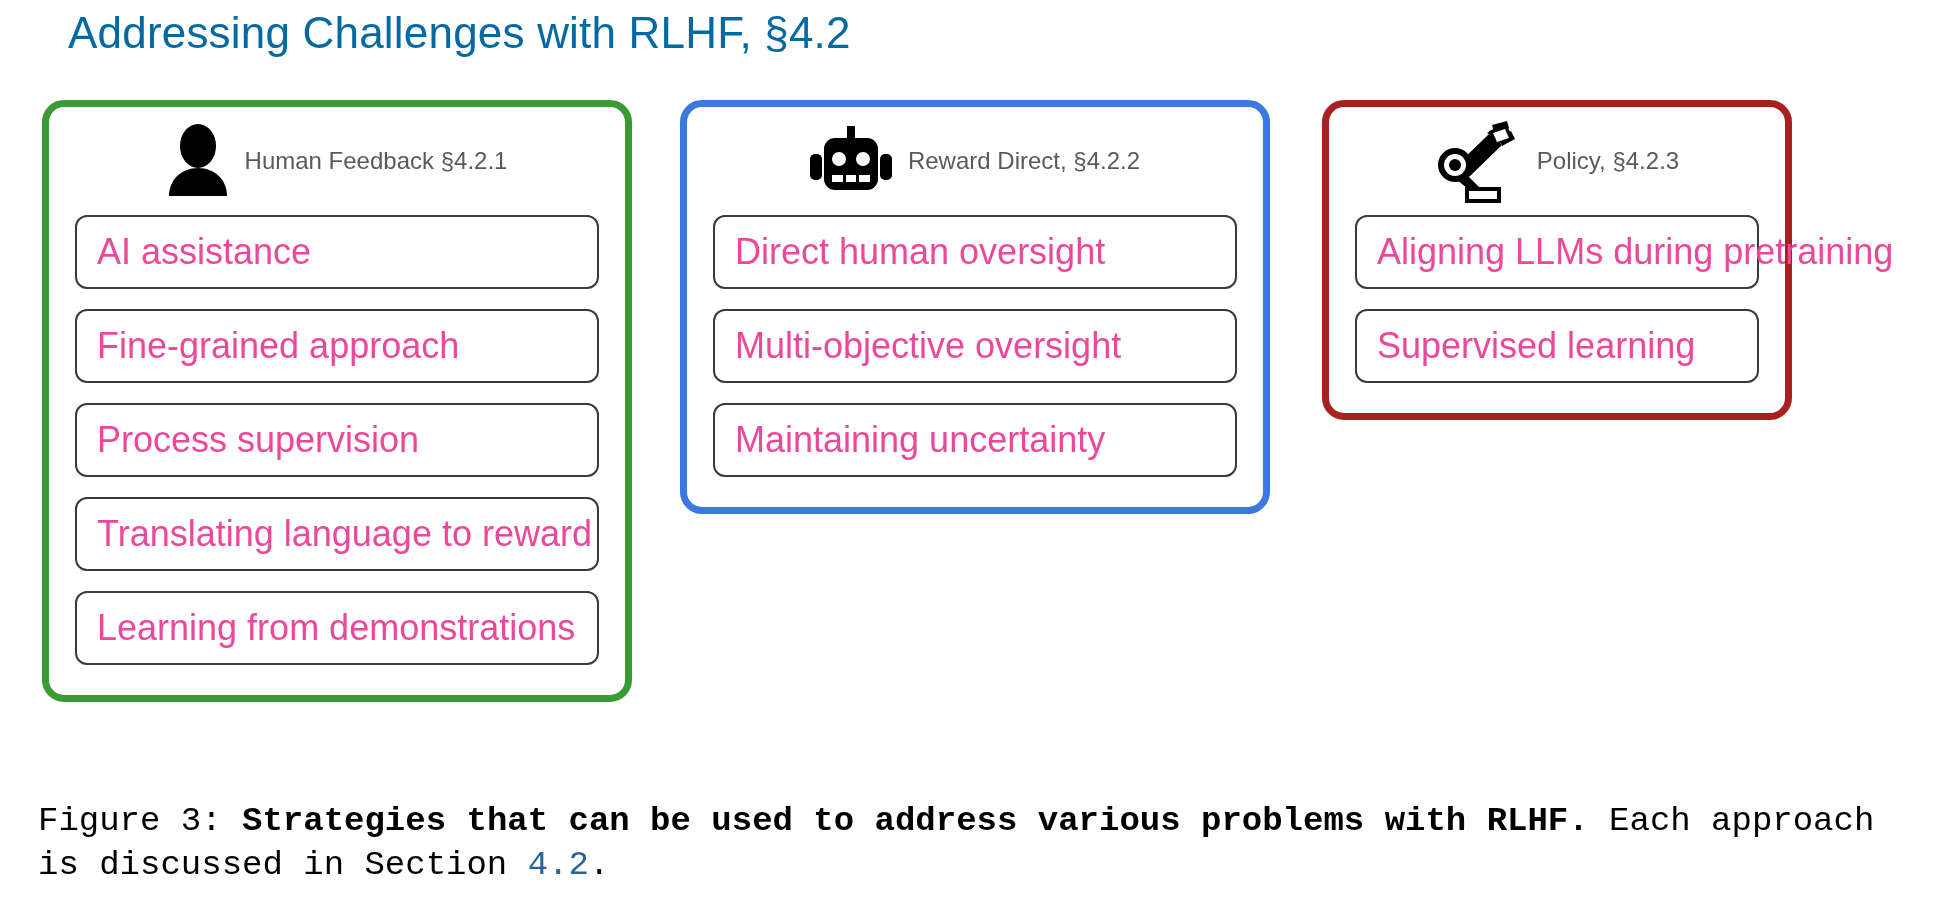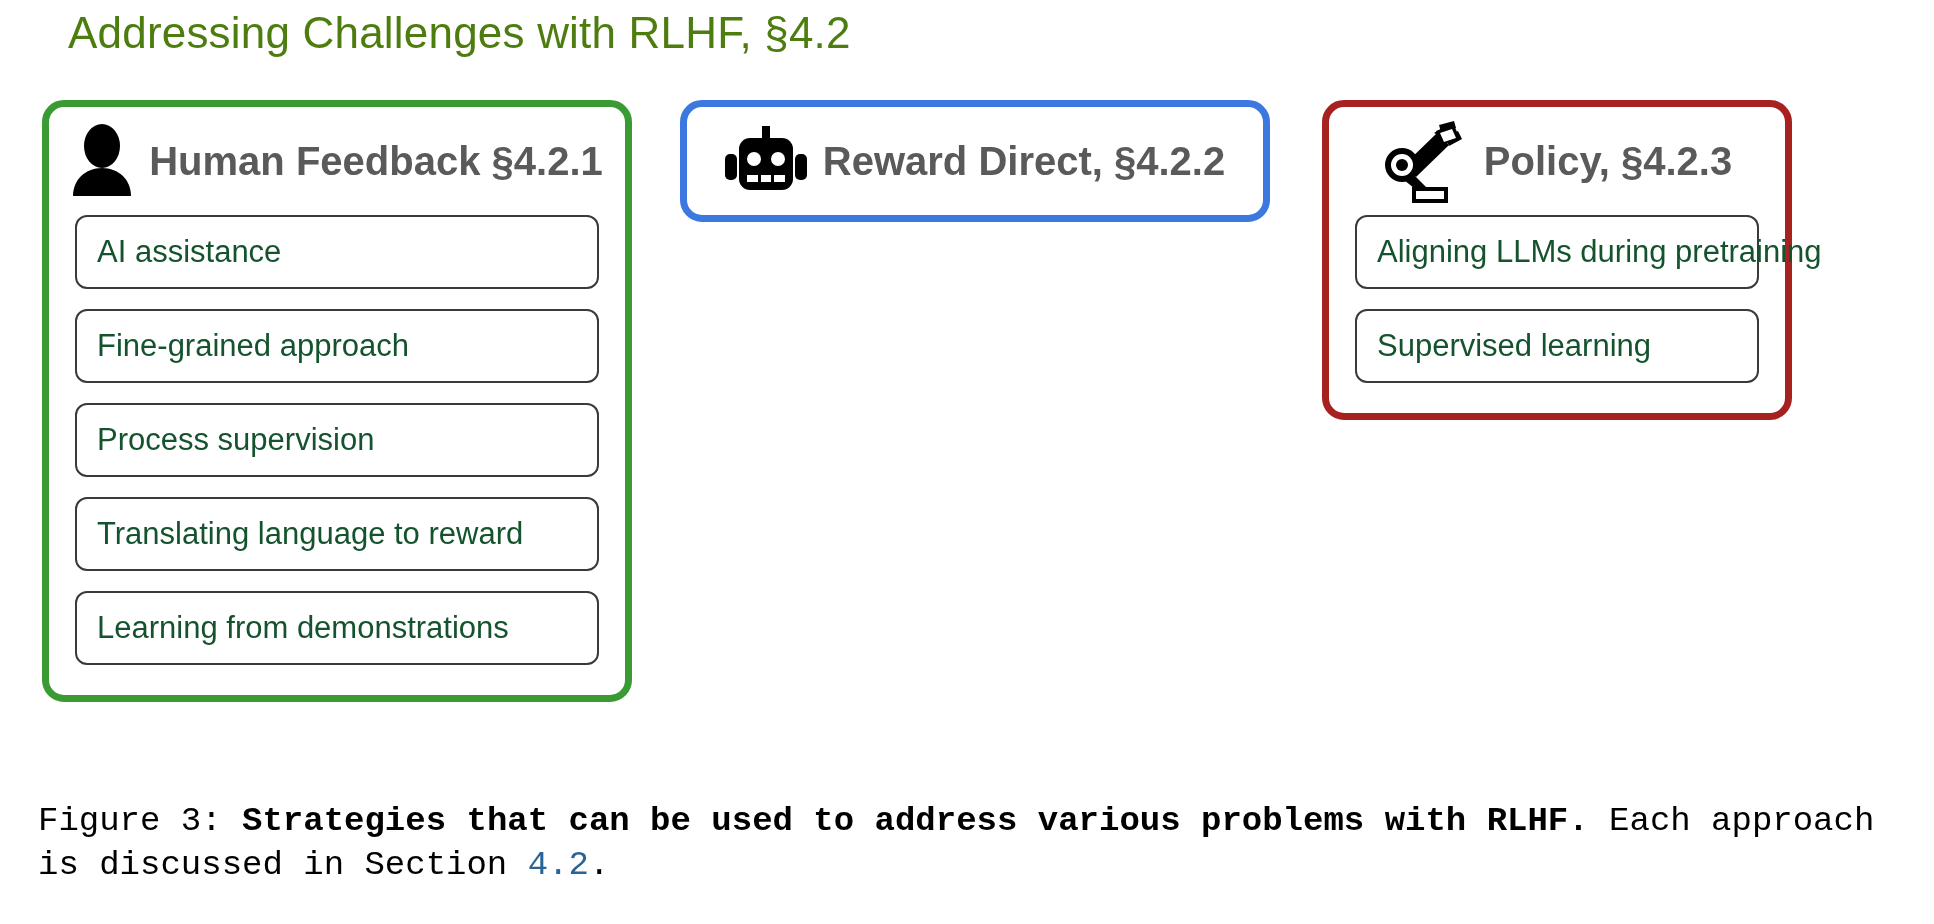--- a/index.html
+++ b/index.html
@@ -17,21 +17,21 @@
     overflow: hidden;
   }
 
   
   .page-title {
     position: absolute;
     left: 68px;
     top: 8px;
     font-size: 44px;
     font-weight: 400;
-    color: #4d7c0f;
+    color: #0369a1;
     letter-spacing: 0.2px;
     white-space: nowrap;
   }
 
   
   .panels {
     position: absolute;
     left: 0;
     top: 100px;
     width: 1934px;
@@ -58,43 +58,43 @@
     gap: 16px;
     padding: 0 14px;
   }
   .panel-header .hdr-icon {
     flex: 0 0 auto;
     display: flex;
     align-items: center;
     justify-content: center;
   }
   .panel-title {
-    font-size: 40px;
+    font-size: 24px;
     color: #5a5a5a;
-    font-weight: 700;
+    font-weight: 400;
     white-space: nowrap;
   }
 
   .panel-body {
     padding: 0 26px 26px 26px;
   }
   .item-box {
     border: 2px solid #3a3a3a;
     border-radius: 12px;
     height: 74px;
     display: flex;
     align-items: center;
     padding: 0 20px;
     margin-bottom: 20px;
     background: #ffffff;
   }
   .item-box:last-child { margin-bottom: 4px; }
   .item-label {
-    font-size: 31px;
-    color: #14532d;
+    font-size: 36px;
+    color: #ec4899;
     white-space: nowrap;
   }
 
   
   .caption {
     position: absolute;
     left: 38px;
     top: 800px;
     width: 1876px;
     font-family: Liberation Mono, monospace;
@@ -159,20 +159,31 @@
           <circle cx="29" cy="33" r="7" fill="#ffffff"></circle>
           <circle cx="53" cy="33" r="7" fill="#ffffff"></circle>
 
           <rect x="22" y="49" width="11" height="7" fill="#ffffff"></rect>
           <rect x="36" y="49" width="10" height="7" fill="#ffffff"></rect>
           <rect x="49" y="49" width="11" height="7" fill="#ffffff"></rect>
         </svg>
       </span>
       <span class="panel-title">Reward Direct, §4.2.2</span>
     </div>
+    <div class="panel-body">
+      <div class="item-box">
+        <span class="item-label">Direct human oversight</span>
+      </div>
+      <div class="item-box">
+        <span class="item-label">Multi-objective oversight</span>
+      </div>
+      <div class="item-box">
+        <span class="item-label">Maintaining uncertainty</span>
+      </div>
+    </div>
   </div>
 
   <div class="panel panel-red">
     <div class="panel-header">
       <span class="hdr-icon">
         <svg class="icon-svg" width="86" height="84" viewBox="0 0 86 84" aria-hidden="true">
 
           <path d="M22 46 L55 14 L67 26 L34 58 Z" fill="#000000"></path>
 
           <path d="M52 14 L68 4 L70 10 L58 17 Z" fill="#000000"></path>

